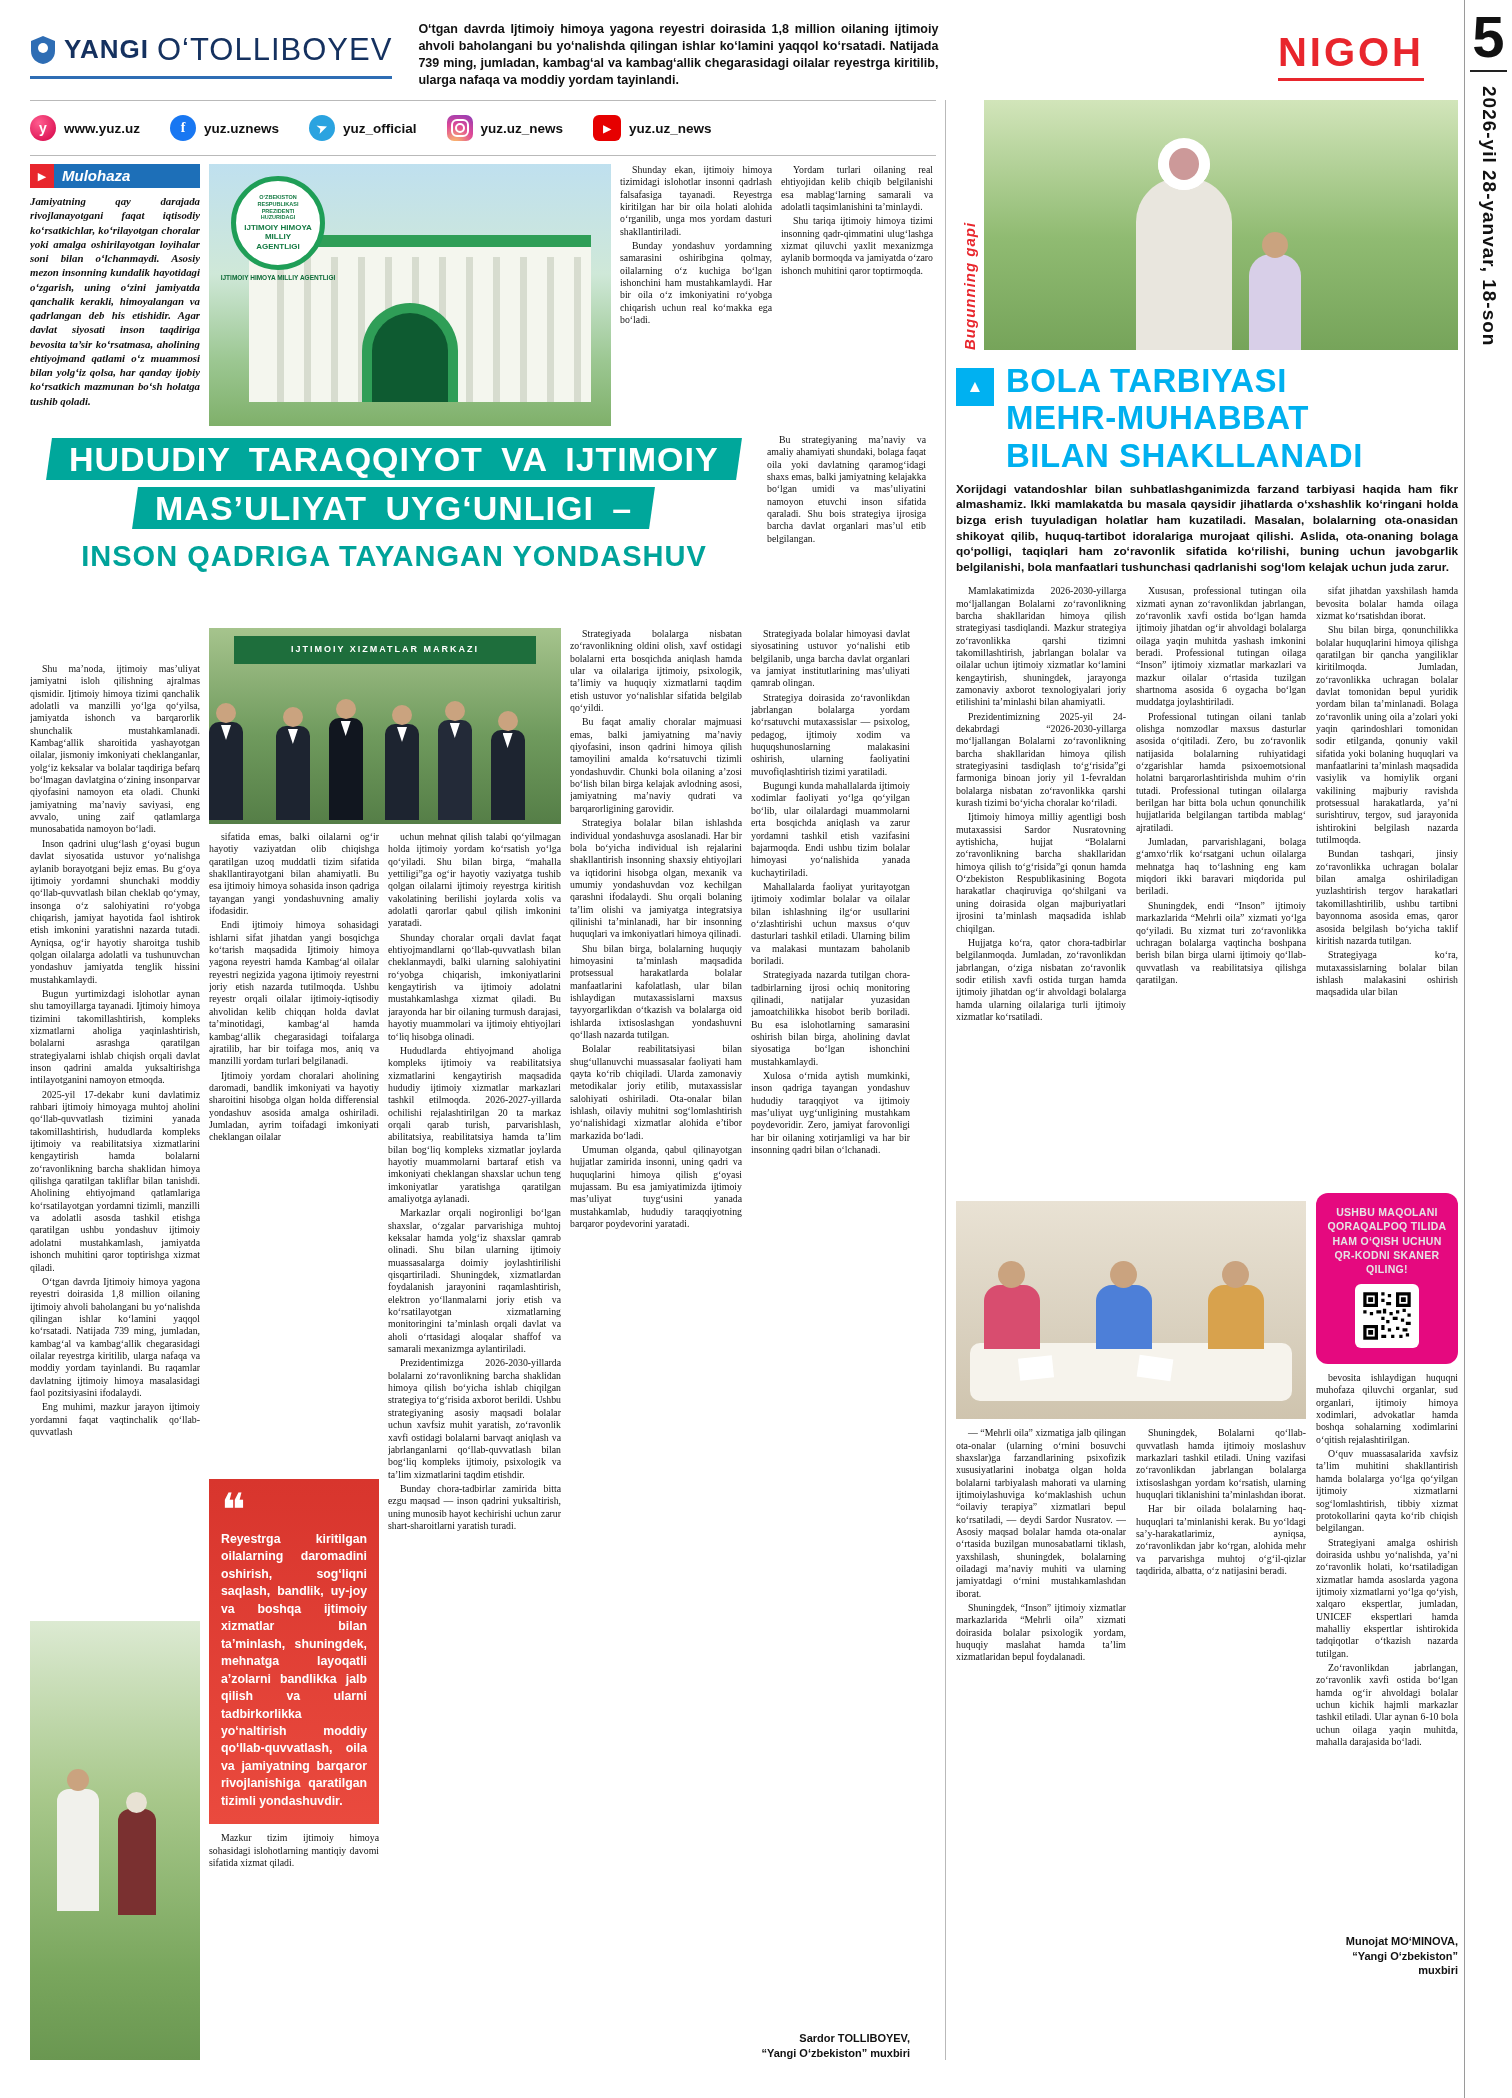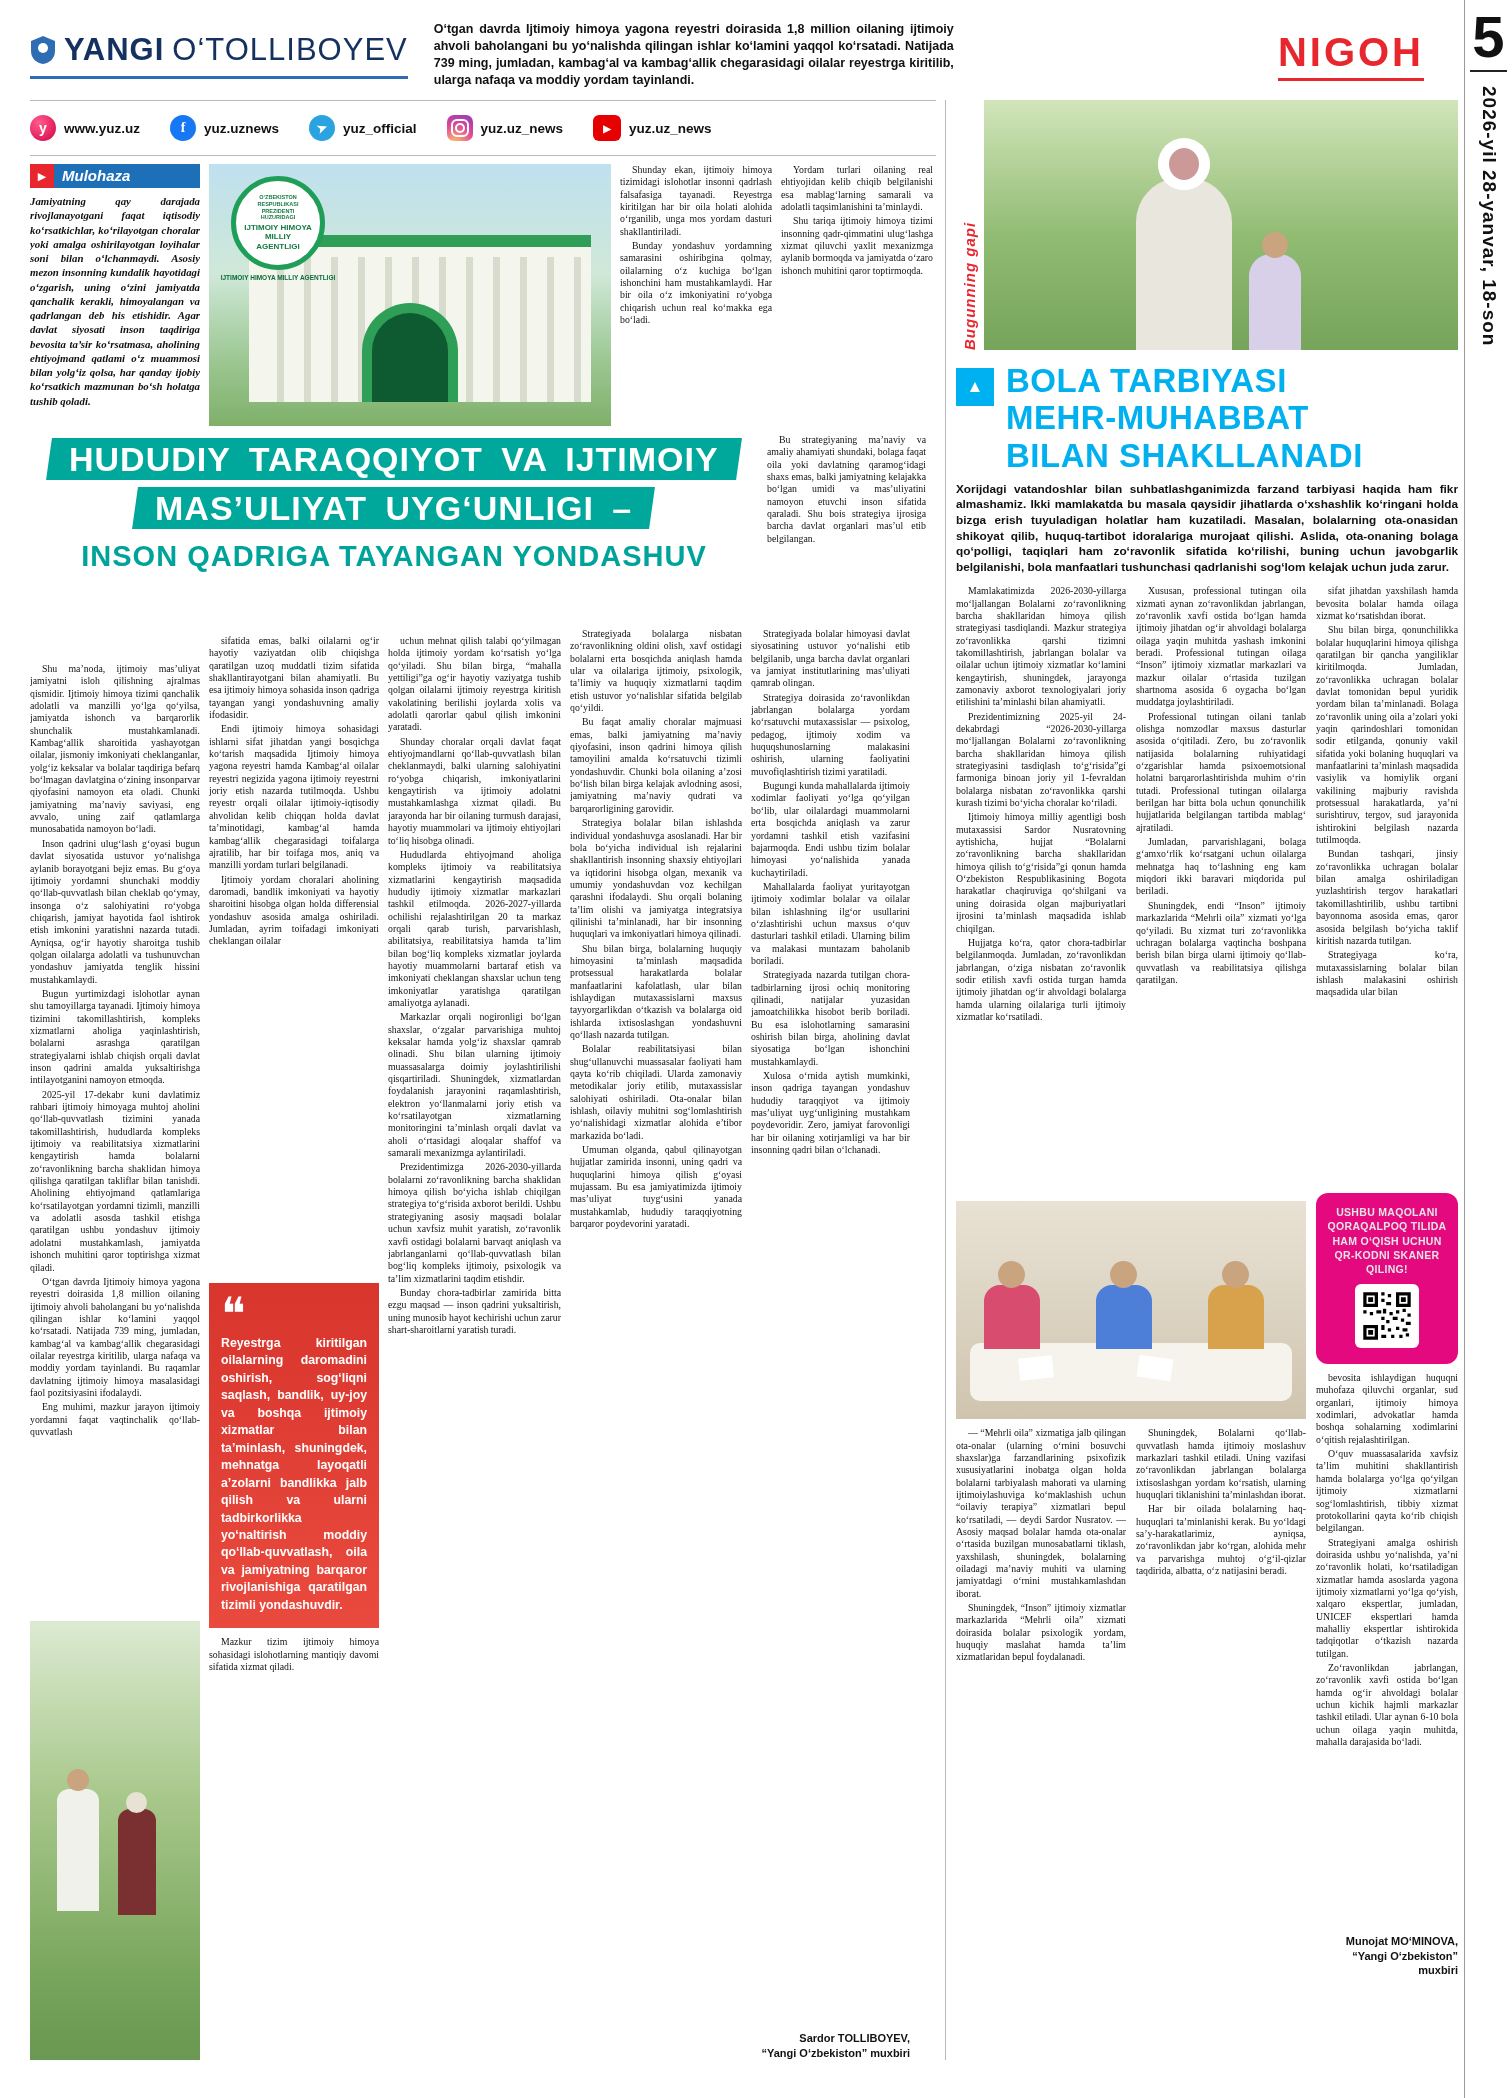--- a/index.html
+++ b/index.html
@@ -6,21 +6,21 @@
   html,body { margin:0; padding:0; background:#e9e9e9; }
   .page { width:1512px; height:2098px; background:#fff; display:flex; overflow:hidden;
           font-family:"Liberation Sans", sans-serif; color:#111; }
 
   
   .main { width:1464px; padding:14px 6px 10px 30px; }
 
   
   .masthead { display:flex; align-items:center; height:82px; gap:26px; }
   .logo { display:flex; align-items:center; gap:8px; border-bottom:3px solid #2e6db4; padding-bottom:8px; }
-  .logo-yangi { font-weight:800; font-size:31px; color:#15315f; letter-spacing:1px; }
+  .logo-yangi { font-weight:800; font-size:26px; color:#15315f; letter-spacing:1px; }
   .logo-uz { font-weight:400; font-size:31px; color:#15315f; letter-spacing:1px; }
   .summary { width:520px; font:700 12.5px/1.35 "Liberation Sans",sans-serif; text-align:justify; margin:0; }
   .nigoh { margin-left:auto; margin-right:34px; font-weight:800; font-size:40px; letter-spacing:3px;
            color:#e8262d; border-bottom:3px solid #e8262d; padding-bottom:3px; }
 
   .content { display:flex; margin-top:4px; }
   .left-wrap { width:906px; }
   .right-wrap { flex:1; border-left:1px solid #b9b9b9; margin-left:9px; padding-left:10px; }
 
   
@@ -268,20 +268,29 @@
                   <p>O‘tgan davrda Ijtimoiy himoya yagona reyestri doirasida 1,8 million oilaning ijtimoiy ahvoli baholangani bu yo‘nalishda qilingan ishlar ko‘lamini yaqqol ko‘rsatadi. Natijada 739 ming, jumladan, kambag‘al va kambag‘allik chegarasidagi oilalar reyestrga kiritilib, ularga nafaqa va moddiy yordam tayinlandi. Bu raqamlar davlatning ijtimoiy himoya masalasidagi faol pozitsiyasini ifodalaydi.</p>
                   <p>Eng muhimi, mazkur jarayon ijtimoiy yordamni faqat vaqtinchalik qo‘llab-quvvatlash</p>
                 </div>
               <div class="fieldphoto">
                 <div class="fp1"></div>
                 <div class="fp2"></div>
               </div>
             </div>
 
             <div class="midwrap">
+              <div class="officials">
+                <div class="off-sign">IJTIMOIY XIZMATLAR MARKAZI</div>
+                <div class="off-p"></div>
+                <div class="off-p"></div>
+                <div class="off-p"></div>
+                <div class="off-p"></div>
+                <div class="off-p"></div>
+                <div class="off-p"></div>
+              </div>
               <div class="midcols">
                 <div class="col2">
                   <div class="c2a body-text">
                       <p>sifatida emas, balki oilalarni og‘ir hayotiy vaziyatdan olib chiqishga qaratilgan uzoq muddatli tizim sifatida shakllantirayotgani bilan ahamiyatli. Bu esa ijtimoiy himoya sohasida inson qadriga tayangan yangi yondashuvning amaliy ifodasidir.</p>
                       <p>Endi ijtimoiy himoya sohasidagi ishlarni sifat jihatdan yangi bosqichga ko‘tarish maqsadida Ijtimoiy himoya yagona reyestri hamda Kambag‘al oilalar reyestri negizida yagona ijtimoiy reyestrni joriy etish nazarda tutilmoqda. Ushbu reyestr orqali oilalar ijtimoiy-iqtisodiy ahvolidan kelib chiqqan holda davlat ta’minotidagi, kambag‘al hamda kambag‘allik chegarasidagi toifalarga ajratilib, har bir toifaga mos, aniq va manzilli yordam turlari belgilanadi.</p>
                       <p>Ijtimoiy yordam choralari aholining daromadi, bandlik imkoniyati va hayotiy sharoitini hisobga olgan holda differensial yondashuv asosida amalga oshiriladi. Jumladan, ayrim toifadagi imkoniyati cheklangan oilalar</p>
                     </div>
                   <div class="pullquote">
                     <span class="pq-glyph">❝</span>
                     <div class="pq-text">Reyestrga kiritilgan oilalarning daromadini oshirish, sog‘liqni saqlash, bandlik, uy-joy va boshqa ijtimoiy xizmatlar bilan ta’minlash, shuningdek, mehnatga layoqatli a’zolarni bandlikka jalb qilish va ularni tadbirkorlikka yo‘naltirish moddiy qo‘llab-quvvatlash, oila va jamiyatning barqaror rivojlanishiga qaratilgan tizimli yondashuvdir.</div>

